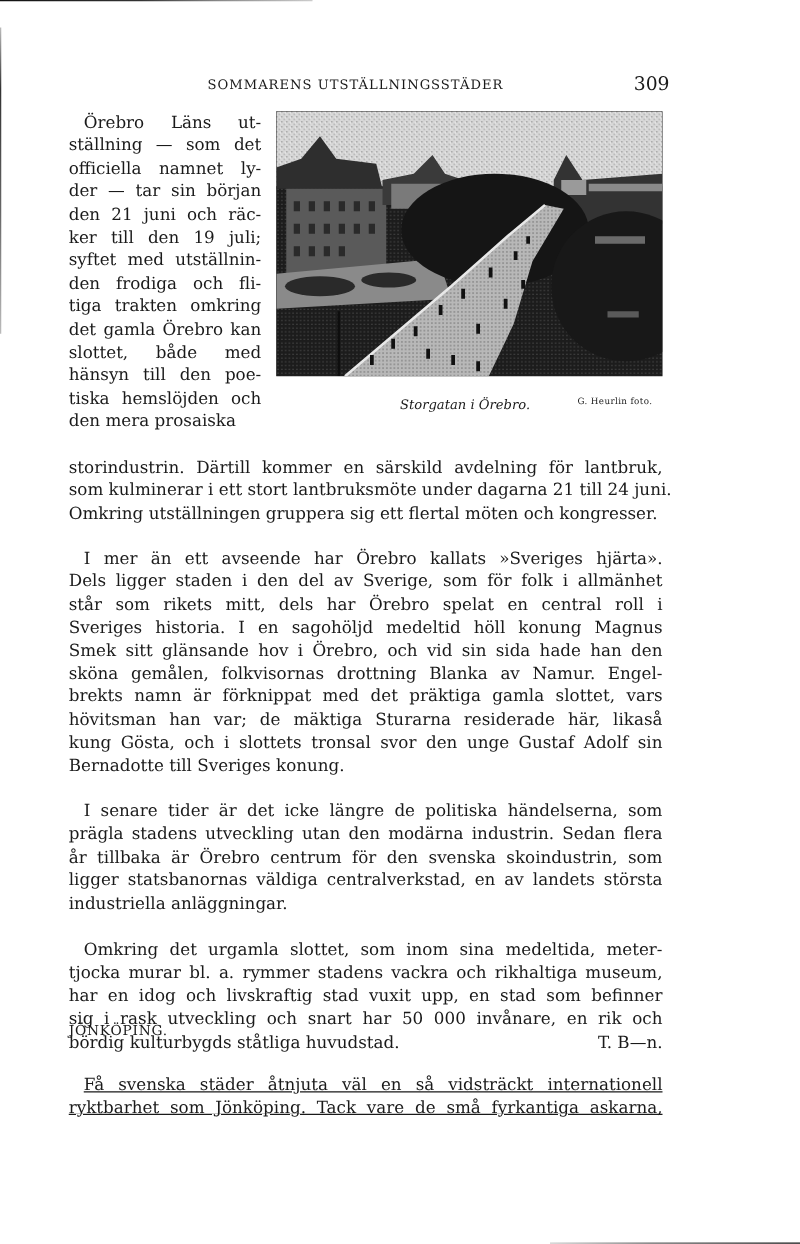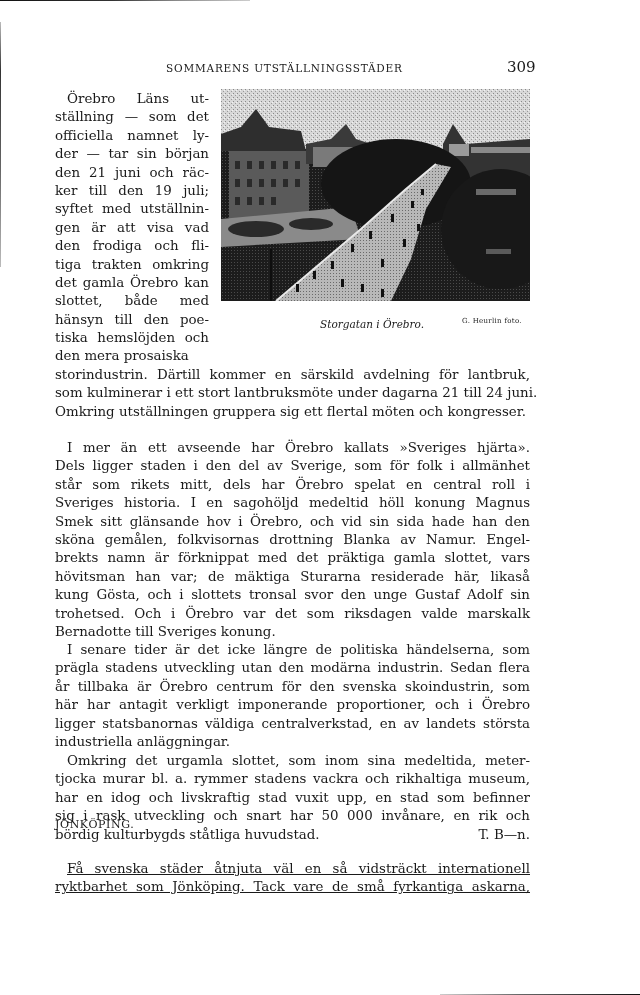--- a/index.html
+++ b/index.html
@@ -41,21 +41,20 @@
 <div class="page-number">309</div>
 
 <div class="lead-col">
   <span class="ln first">Örebro Läns ut-</span>
   <span class="ln">ställning — som det</span>
   <span class="ln">officiella namnet ly-</span>
   <span class="ln">der — tar sin början</span>
   <span class="ln">den 21 juni och räc-</span>
   <span class="ln">ker till den 19 juli;</span>
   <span class="ln">syftet med utställnin-</span>
-  <span class="ln">gen är att visa vad</span>
   <span class="ln">den frodiga och fli-</span>
   <span class="ln">tiga trakten omkring</span>
   <span class="ln">det gamla Örebro kan</span>
   <span class="ln">slottet, både med</span>
   <span class="ln">hänsyn till den poe-</span>
   <span class="ln">tiska hemslöjden och</span>
   <span class="ln last">den mera prosaiska</span>
 </div>
 
 <div class="photo">
@@ -152,29 +151,27 @@
 <div class="body-text" style="top: 421px;">
   <span class="ln indent">I mer än ett avseende har Örebro kallats »Sveriges hjärta».</span>
   <span class="ln">Dels ligger staden i den del av Sverige, som för folk i allmänhet</span>
   <span class="ln">står som rikets mitt, dels har Örebro spelat en central roll i</span>
   <span class="ln">Sveriges historia. I en sagohöljd medeltid höll konung Magnus</span>
   <span class="ln">Smek sitt glänsande hov i Örebro, och vid sin sida hade han den</span>
   <span class="ln">sköna gemålen, folkvisornas drottning Blanka av Namur. Engel-</span>
   <span class="ln">brekts namn är förknippat med det präktiga gamla slottet, vars</span>
   <span class="ln">hövitsman han var; de mäktiga Sturarna residerade här, likaså</span>
   <span class="ln">kung Gösta, och i slottets tronsal svor den unge Gustaf Adolf sin</span>
-  <span class="ln">trohetsed. Och i Örebro var det som riksdagen valde marskalk</span>
   <span class="ln last">Bernadotte till Sveriges konung.</span>
 </div>
 
 <div class="body-text" style="top: 623px;">
   <span class="ln indent">I senare tider är det icke längre de politiska händelserna, som</span>
   <span class="ln">prägla stadens utveckling utan den modärna industrin. Sedan flera</span>
   <span class="ln">år tillbaka är Örebro centrum för den svenska skoindustrin, som</span>
-  <span class="ln">här har antagit verkligt imponerande proportioner, och i Örebro</span>
   <span class="ln">ligger statsbanornas väldiga centralverkstad, en av landets största</span>
   <span class="ln last">industriella anläggningar.</span>
 </div>
 
 <div class="body-text" style="top: 734px;">
   <span class="ln indent">Omkring det urgamla slottet, som inom sina medeltida, meter-</span>
   <span class="ln">tjocka murar bl. a. rymmer stadens vackra och rikhaltiga museum,</span>
   <span class="ln">har en idog och livskraftig stad vuxit upp, en stad som befinner</span>
   <span class="ln">sig i rask utveckling och snart har 50 000 invånare, en rik och</span>
   <div class="sign-line">

